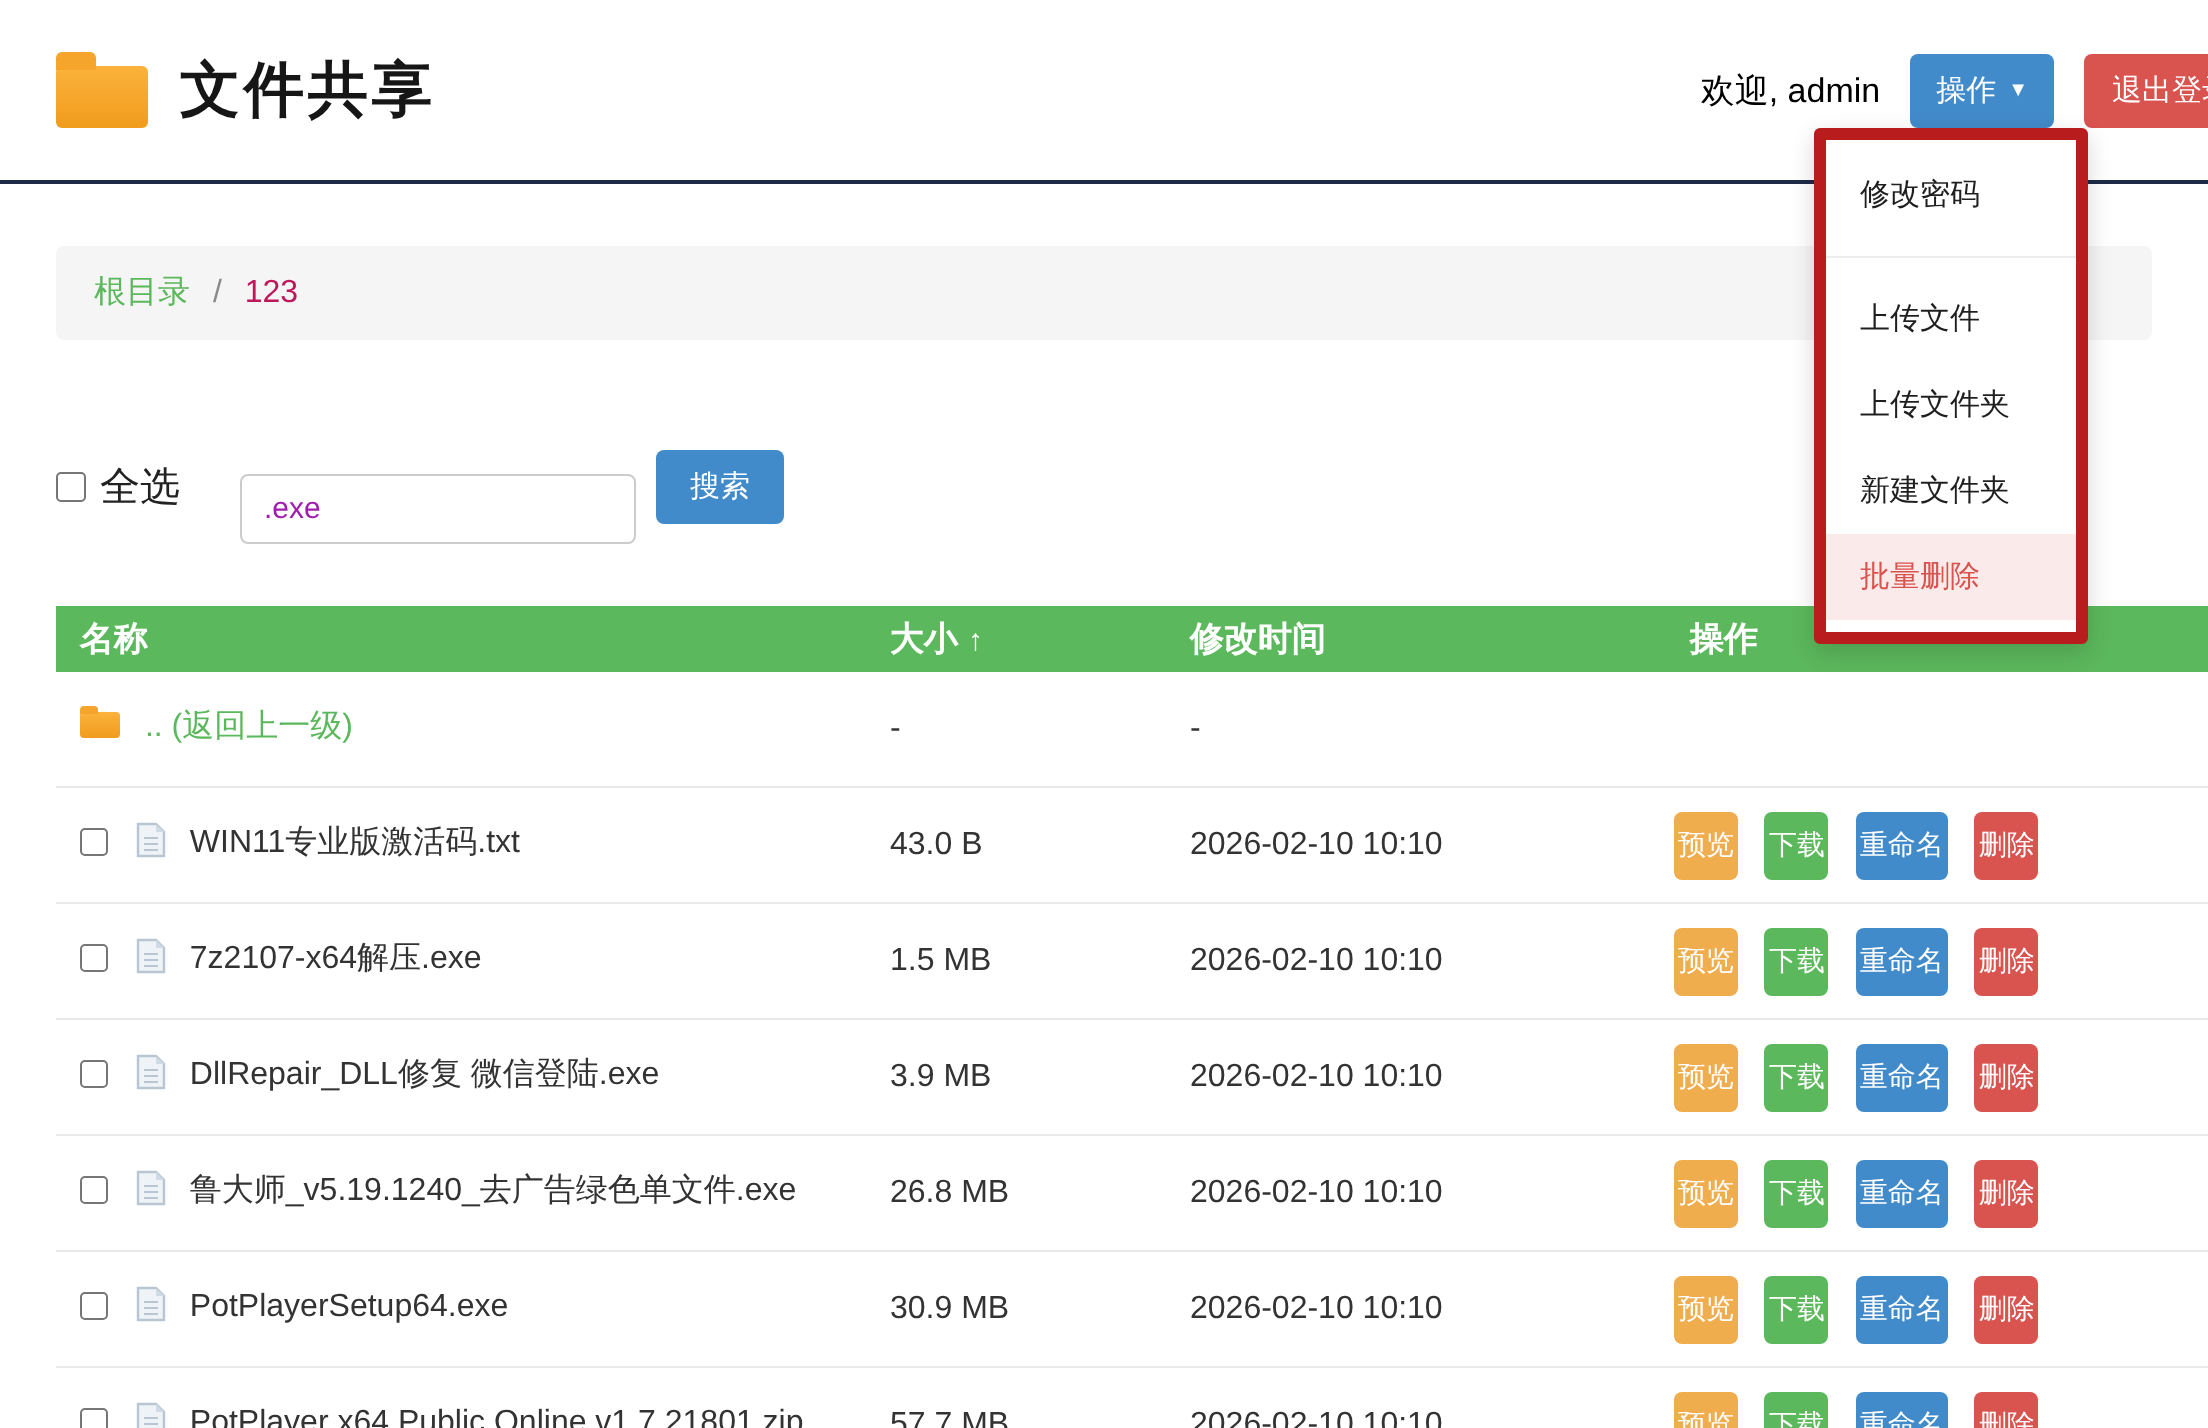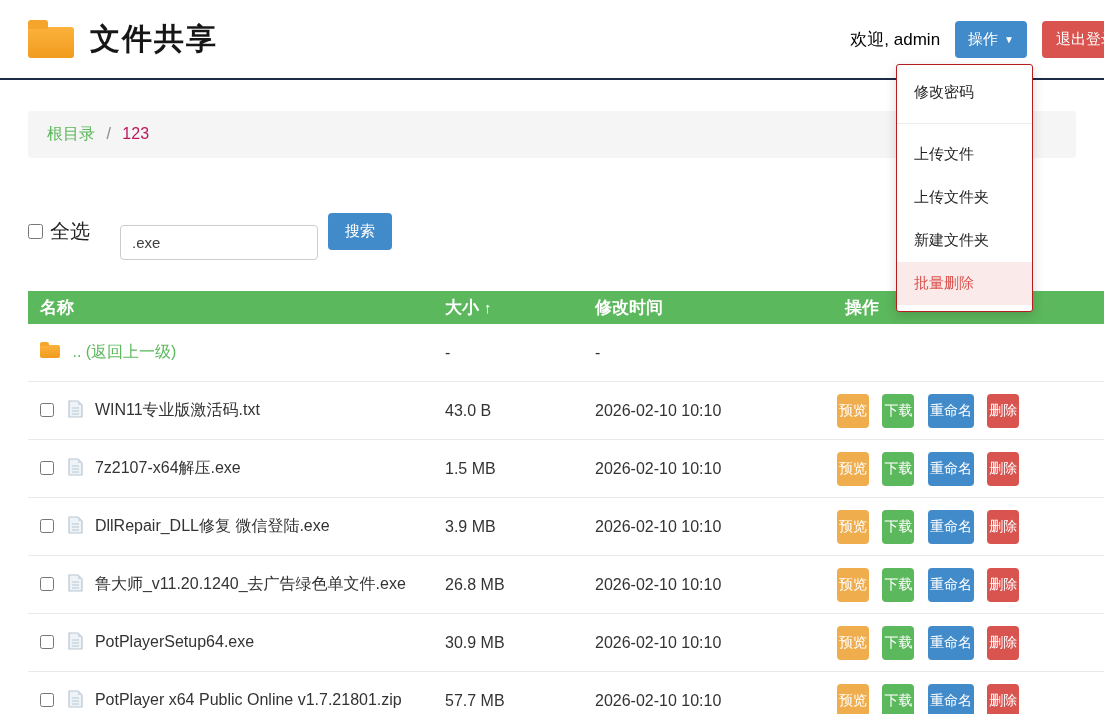--- a/index.html
+++ b/index.html
@@ -9,21 +9,21 @@
     overflow: hidden;
     position: relative;
     background: #ffffff;
     font-family: "Liberation Sans", "DejaVu Sans", sans-serif;
     color: #333;
   }
 
   
   .header {
     display: flex; align-items: center;
-    height: 80px;
+    height: 92px;
     padding-left: 28px;
     border-bottom: 2px solid #1d2b45;
   }
   .folder-icon-lg {
     position: relative;
     width: 46px; height: 31px;
     background: linear-gradient(#fcb23c, #f09c1d);
     border-radius: 3px;
     margin-top: 6px;
   }
@@ -54,24 +54,24 @@
   .btn-logout {
     background: #d9534f;
     font-size: 15px; padding: 9px 14px;
     margin-right: -26px;
     white-space: nowrap;
   }
 
   
   .dropdown-menu {
     position: absolute;
-    top: 64px; right: 71px;
+    top: 64px; right: 60px;
     width: 137px;
     background: #fff;
-    border: 1px solid #b91c1c;
+    border: 6px solid #b91c1c;
     box-shadow: 0 4px 12px rgba(0,0,0,0.16);
     border-radius: 3px;
     padding: 6px 0;
     z-index: 20;
   }
   .dd-item {
     padding: 12px 17px;
     font-size: 15px; color: #1f1f1f;
     cursor: pointer;
     white-space: nowrap;
@@ -95,21 +95,21 @@
   .toolbar {
     margin: 45px 28px 0 28px;
     display: flex; align-items: center;
   }
   .toolbar input[type="checkbox"] { width: 15px; height: 15px; margin: 0; }
   .select-all-label { font-size: 20px; margin-left: 7px; color: #222; }
   .search-input {
     margin-left: 30px;
     width: 198px; height: 35px;
     border: 1px solid #ccc; border-radius: 4px;
-    padding: 0 11px; font-size: 15px; color: #404040;
+    padding: 0 11px; font-size: 15px; color: #a21caf;
     font-family: inherit;
     margin-top: 22px;
   }
   .btn-search {
     margin-left: 10px;
     background: #428bca;
     font-size: 15px; padding: 9px 17px;
   }
 
   
@@ -302,21 +302,21 @@
   <div class="trow">
     <div class="col-name">
       <input type="checkbox" style="">
       <svg class="doc-icon" width="15" height="18" viewBox="0 0 15 18">
         <path d="M1 1 h9 l4 4 v12 h-13 z" fill="#eef3f7" stroke="#b9c6d2" stroke-width="1.2"></path>
         <path d="M10 1 l4 4 h-4 z" fill="#cfdae4"></path>
         <line x1="4" y1="8" x2="11" y2="8" stroke="#b9c6d2" stroke-width="1"></line>
         <line x1="4" y1="11" x2="11" y2="11" stroke="#b9c6d2" stroke-width="1"></line>
         <line x1="4" y1="14" x2="11" y2="14" stroke="#b9c6d2" stroke-width="1"></line>
       </svg>
-      <span class="file-name">鲁大师_v11.20.1240_去广告绿色单文件.exe</span>
+      <span class="file-name">鲁大师_v5.19.1240_去广告绿色单文件.exe</span>
     </div>
     <div class="col-size">26.8 MB</div>
     <div class="col-time">2026-02-10 10:10</div>
     <div class="col-actions">
       <button class="act-btn act-preview">预览</button>
       <button class="act-btn act-download">下载</button>
       <button class="act-btn act-rename">重命名</button>
       <button class="act-btn act-delete">删除</button>
     </div>
   </div>

